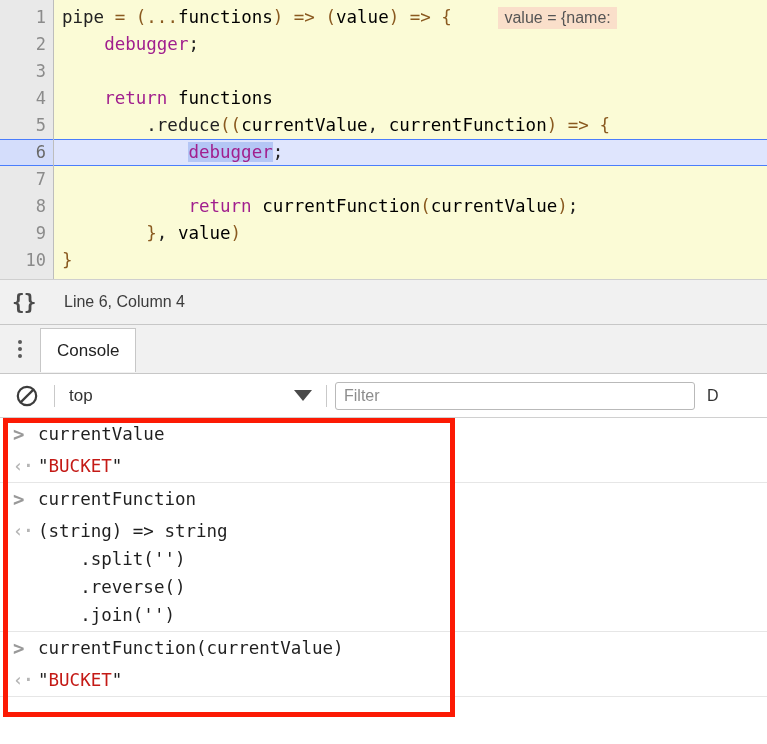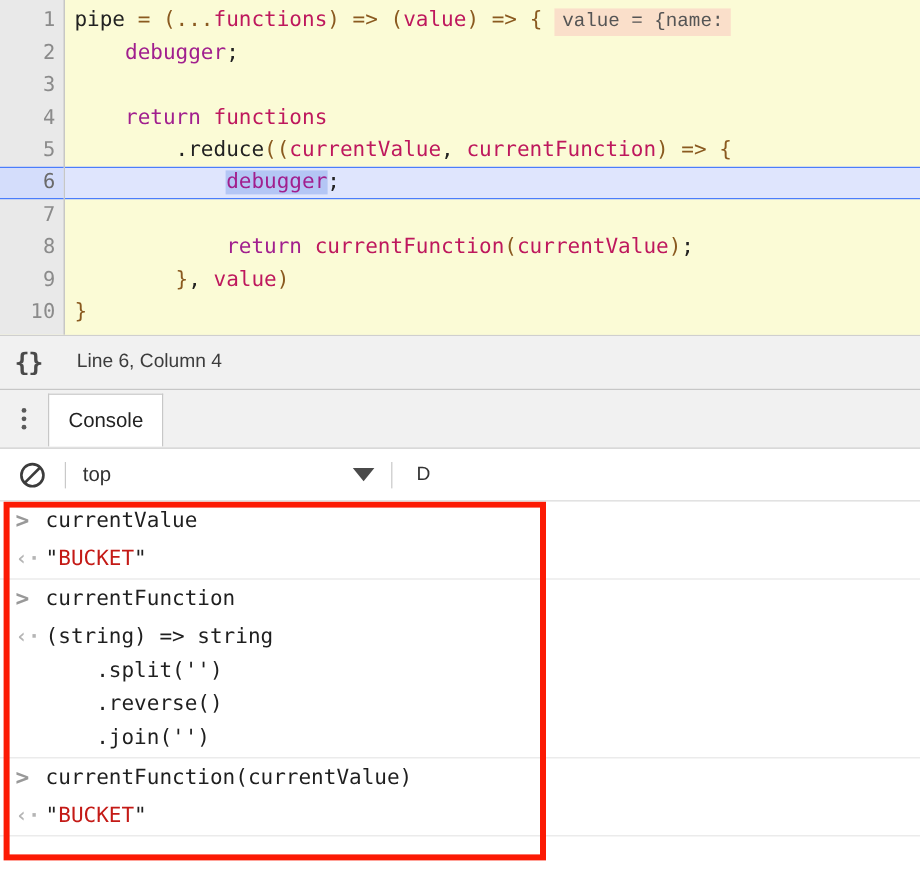--- a/index.html
+++ b/index.html
@@ -72,31 +72,32 @@
   .code-line.active {
     background: #dfe5fd;
     border-top: 1px solid #4a7dfc;
     border-bottom: 1px solid #4a7dfc;
     line-height: 25px;
     margin-left: -1px;
     padding-left: 9px;
   }
   
   .t-kw   { color: #a11f8e; }
-  .t-var  { color: #be185d; margin-top: 48px; }
+  .t-var  { color: #000000; margin-top: 48px; }
   .t-op   { color: #8a5a20; }
   .t-pun  { color: #8a5a20; }
   .t-plain{ color: #222222; }
   .t-sel  { background: #b4c6f5; }
   .inline-hint {
     background: #fadfca;
     color: #555555;
     padding: 2px 6px 3px 6px;
-    font-family: Liberation Mono, monospace;
+    font-family: Liberation Sans, sans-serif;
     font-size: 16px;
+    margin-left: 36px;
   }
 
   
   #editor-status {
     height: 45px;
     background: #f1f1f1;
     border-bottom: 1px solid #c7c7c7;
     display: flex;
     align-items: center;
     padding-left: 12px;
@@ -341,20 +342,21 @@
       <circle cx="12" cy="12" r="9.2" fill="none" stroke="#3c3c3c" stroke-width="2.2"></circle>
       <line x1="5.6" y1="18.4" x2="18.4" y2="5.6" stroke="#3c3c3c" stroke-width="2.2"></line>
     </svg>
   </div>
   <div class="sep"></div>
   <div class="ctx-select">
     <span class="ctx-label">top</span>
     <span class="caret"></span>
   </div>
   <div class="sep"></div>
+  <input class="filter-box" type="text" placeholder="Filter" style="">
   <span class="levels-label">D</span>
 </div>
 
 <div id="console-output">
 
   <div class="console-group">
     <div class="console-row">
       <span class="row-marker input">&gt;</span>
       <span class="row-text">currentValue</span>
     </div>

